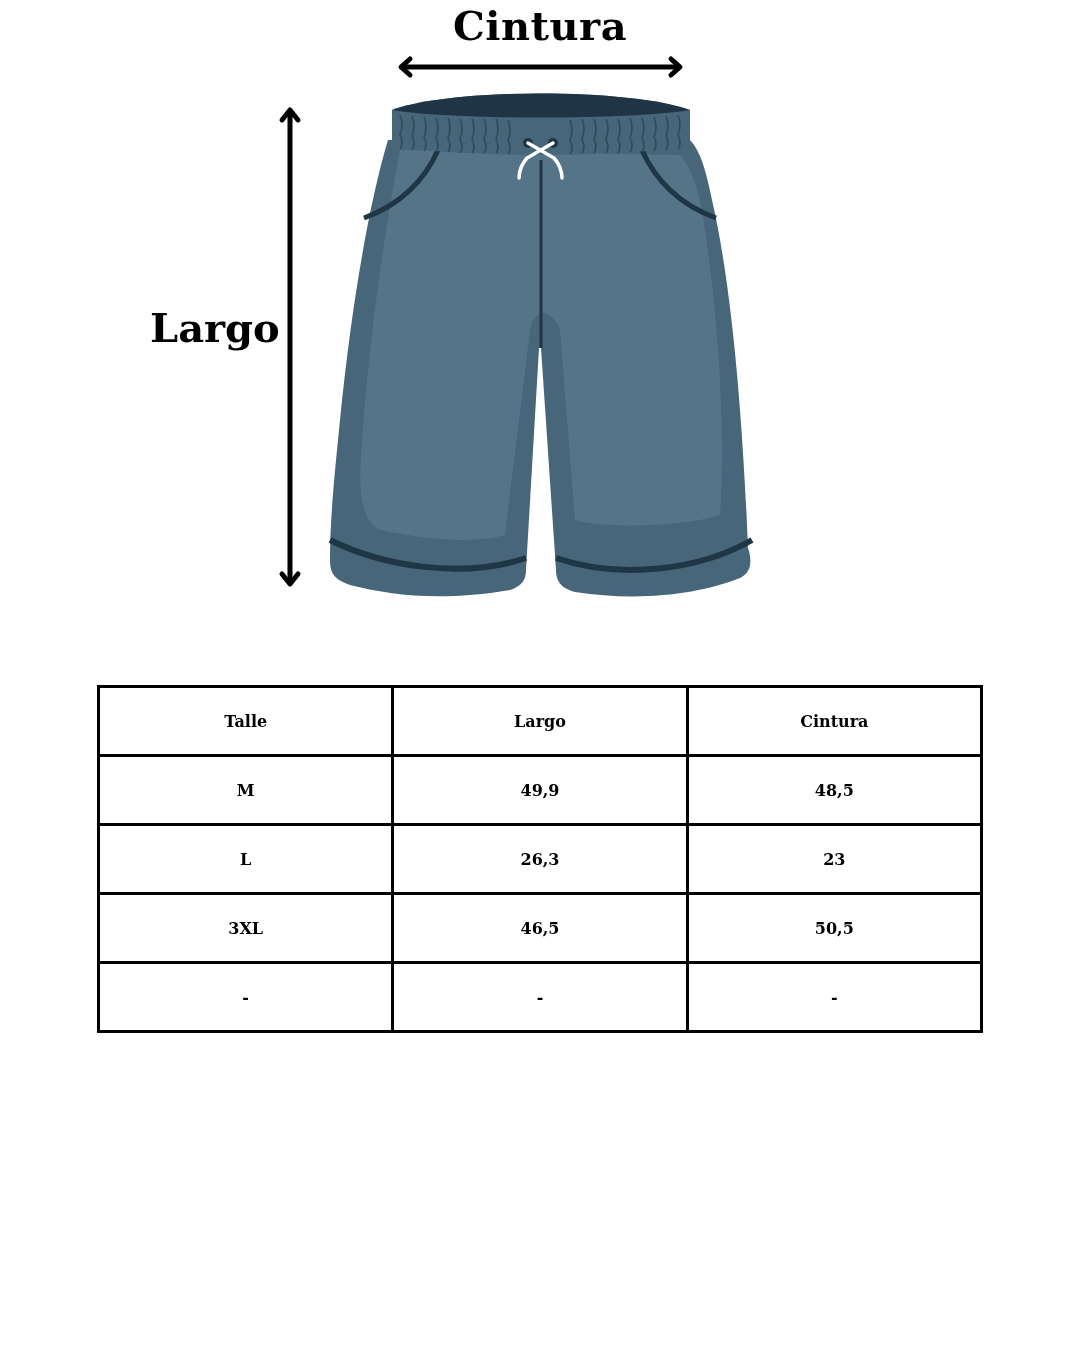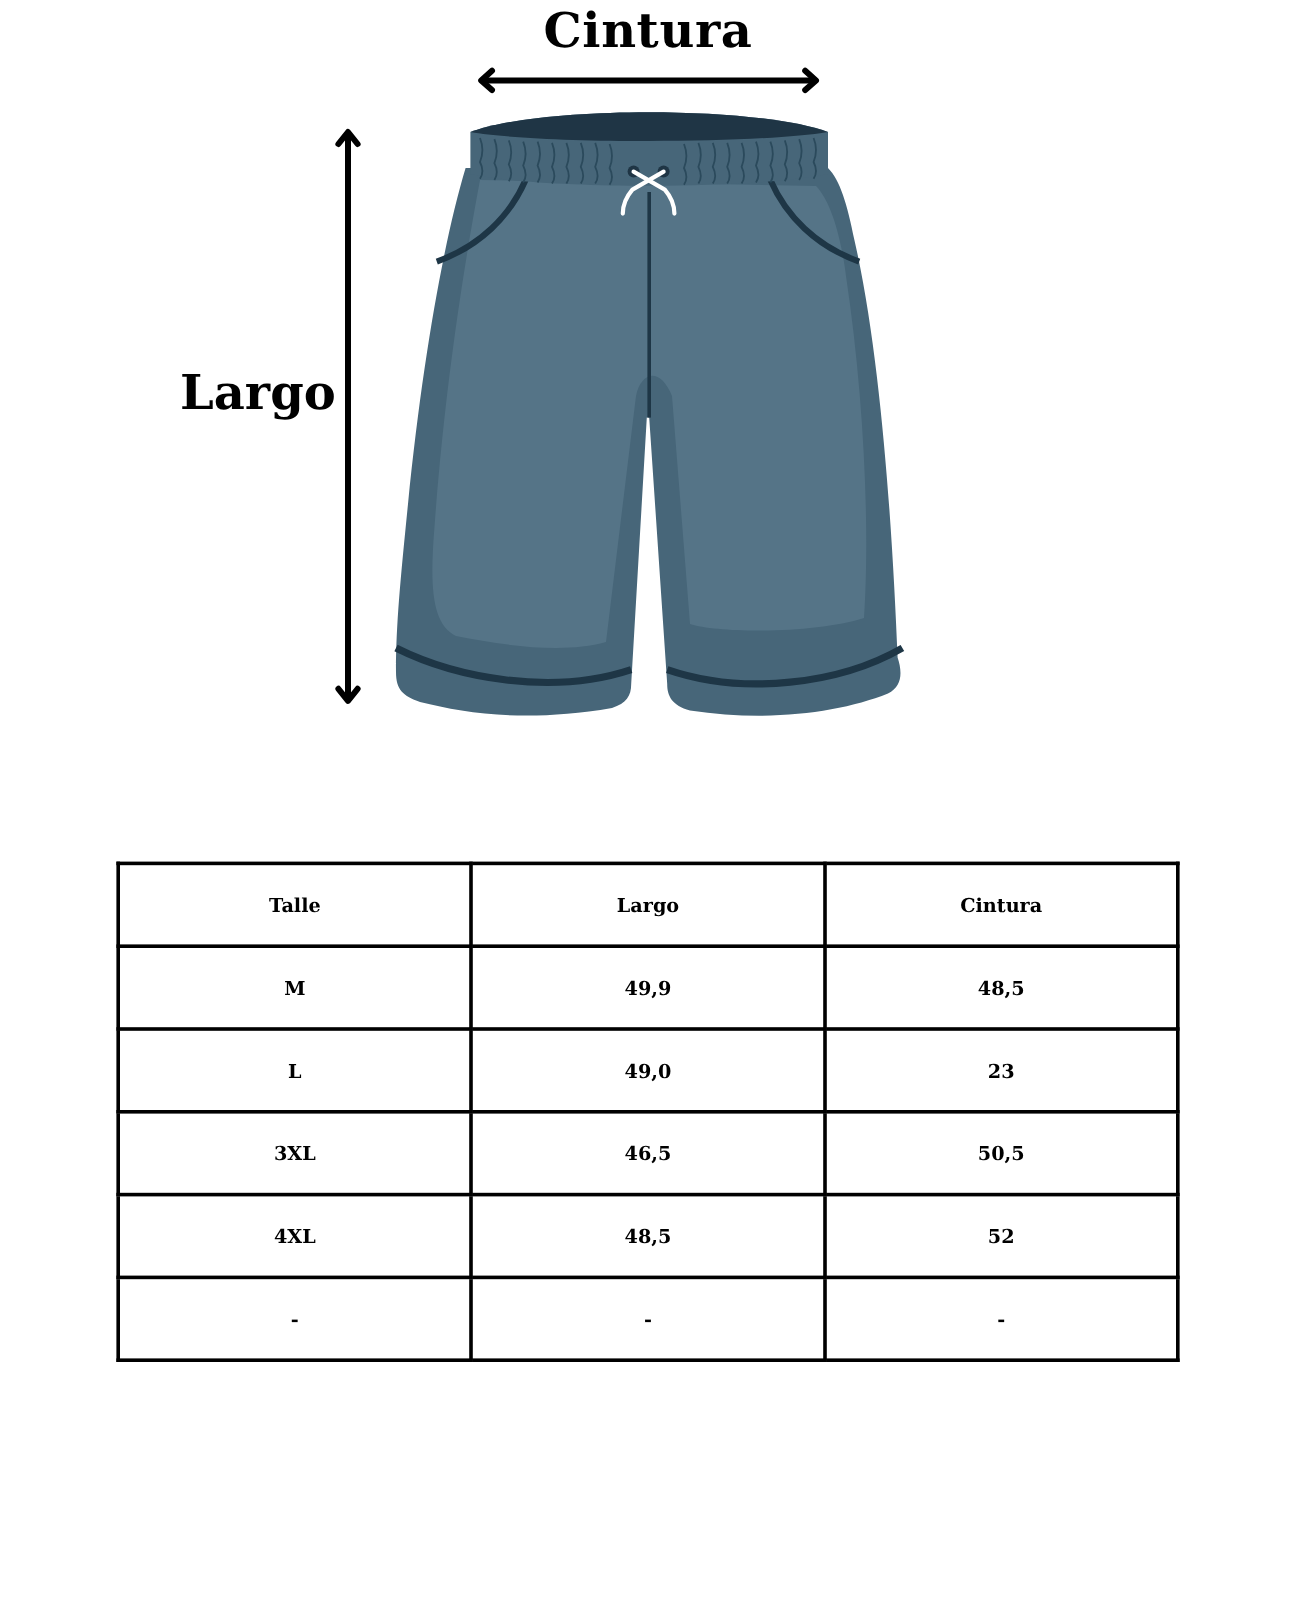--- a/index.html
+++ b/index.html
@@ -1,20 +1,20 @@
 <!DOCTYPE html>
 <html><head>
 <meta charset="utf-8">
 <style>
   html,body{margin:0;padding:0;background:#ffffff;}
   body{width:1080px;height:1350px;position:relative;overflow:hidden;font-family:"DejaVu Serif",serif;color:#000;}
   .label-cintura{position:absolute;left:0;width:1080px;top:2px;text-align:center;font-size:40px;font-weight:bold;letter-spacing:0.5px;}
   .label-largo{position:absolute;left:150px;top:304px;font-size:40px;font-weight:bold;}
   svg.art{position:absolute;left:0;top:0;}
-  table.sizes{position:absolute;left:97px;top:718px;width:886px;border-collapse:collapse;table-layout:fixed;}
+  table.sizes{position:absolute;left:97px;top:685px;width:886px;border-collapse:collapse;table-layout:fixed;}
   table.sizes td, table.sizes th{border:3px solid #000;height:66px;text-align:center;vertical-align:middle;font-size:16px;font-weight:bold;padding:0;}
 </style>
 </head>
 <body>
 
 <div class="label-cintura">Cintura</div>
 <div class="label-largo">Largo</div>
 
 <svg class="art" width="1080" height="650" viewBox="0 0 1080 650">
 
@@ -80,32 +80,27 @@
     </tr>
   </thead>
   <tbody>
     <tr>
       <td>M</td>
       <td>49,9</td>
       <td>48,5</td>
     </tr>
     <tr>
       <td>L</td>
-      <td>49,0</td>
+      <td>26,3</td>
       <td>23</td>
     </tr>
     <tr>
       <td>3XL</td>
       <td>46,5</td>
       <td>50,5</td>
-    </tr>
-    <tr>
-      <td>4XL</td>
-      <td>48,5</td>
-      <td>52</td>
     </tr>
     <tr>
       <td>-</td>
       <td>-</td>
       <td>-</td>
     </tr>
   </tbody>
 </table>
 
 </body></html>

